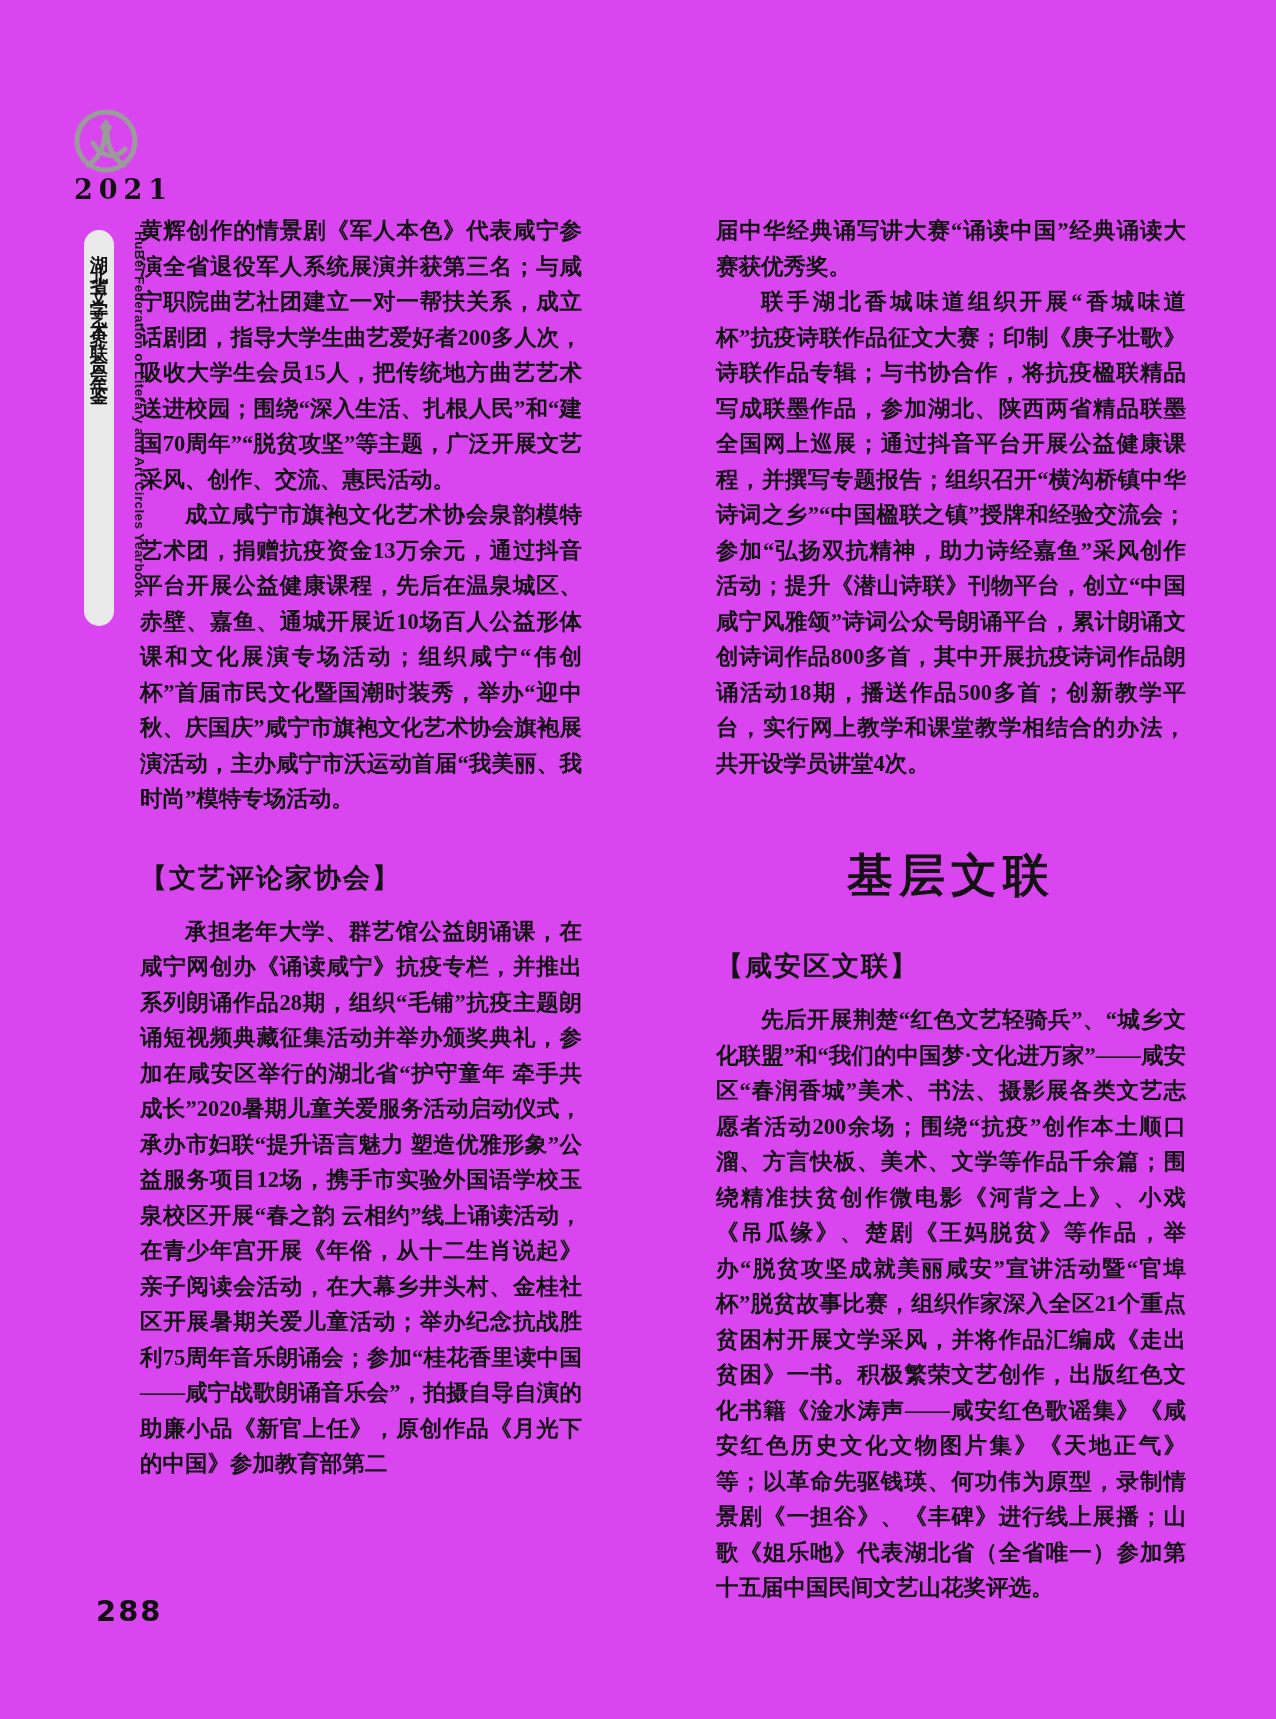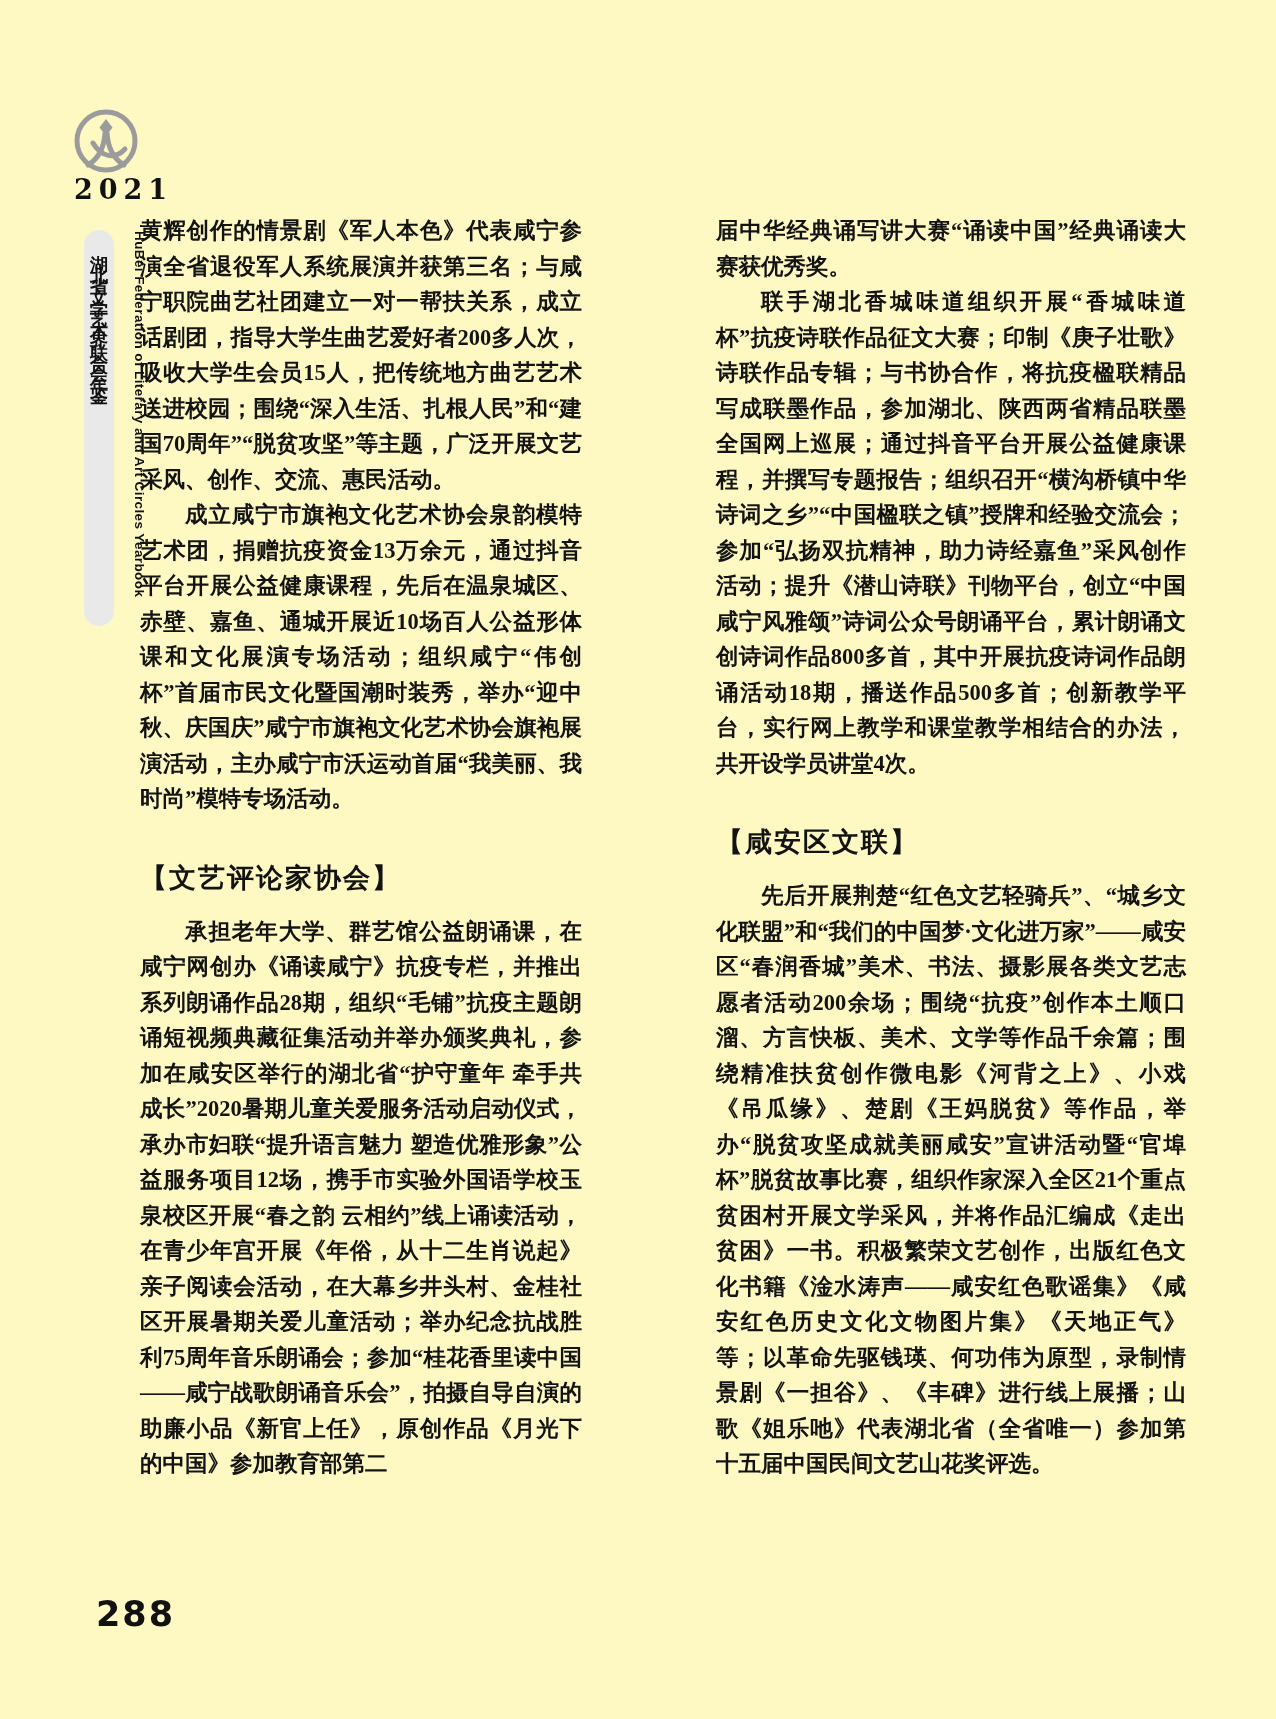--- a/index.html
+++ b/index.html
@@ -1,21 +1,21 @@
 <!DOCTYPE html>
 <html><head>
 <meta charset="utf-8">
 <style>
   * { margin:0; padding:0; box-sizing:border-box; }
   html, body { background:#ffffff; }
   body { width:1276px; height:1719px; position:relative; }
 
   .page {
     position:relative; width:1276px; height:1719px;
-    background:#fef9c3; overflow:hidden; color:#121212;
+    background:#d946ef; overflow:hidden; color:#121212;
   }
 
   .logo { position:absolute; left:70px; top:104px; width:72px; height:80px; }
 
   .year {
     position:absolute; left:74px; top:174px;
     font-family:"DejaVu Serif", serif; font-weight:bold;
     font-size:27px; letter-spacing:6px; color:#111;
   }
 
@@ -56,21 +56,21 @@
 
   .big-heading {
     font-family:"Liberation Sans", sans-serif; font-weight:bold;
     font-size:46px; line-height:60px; letter-spacing:6px;
     text-align:center; text-indent:0; margin:64px 0 36px 0;
   }
 
   .page-number {
     position:absolute; left:96px; top:1594px;
     font-family:"DejaVu Sans", sans-serif; font-weight:bold;
-    font-size:35px; letter-spacing:2px; color:#111;
+    font-size:29px; letter-spacing:2px; color:#111;
   }
 </style>
 </head>
 <body>
 
 <div class="page">
 
   <div class="logo">
     <svg width="72" height="80" viewBox="0 0 72 80" xmlns="http://www.w3.org/2000/svg">
       <circle cx="36" cy="37" r="29" fill="none" stroke="#9b9b9b" stroke-width="5"></circle>
@@ -94,20 +94,21 @@
     <h3 class="sec-title">【文艺评论家协会】</h3>
 
     <p class="para">承担老年大学、群艺馆公益朗诵课，在咸宁网创办《诵读咸宁》抗疫专栏，并推出系列朗诵作品28期，组织“毛铺”抗疫主题朗诵短视频典藏征集活动并举办颁奖典礼，参加在咸安区举行的湖北省“护守童年 牵手共成长”2020暑期儿童关爱服务活动启动仪式，承办市妇联“提升语言魅力 塑造优雅形象”公益服务项目12场，携手市实验外国语学校玉泉校区开展“春之韵 云相约”线上诵读活动，在青少年宫开展《年俗，从十二生肖说起》亲子阅读会活动，在大幕乡井头村、金桂社区开展暑期关爱儿童活动；举办纪念抗战胜利75周年音乐朗诵会；参加“桂花香里读中国——咸宁战歌朗诵音乐会”，拍摄自导自演的助廉小品《新官上任》，原创作品《月光下的中国》参加教育部第二</p>
   </div>
 
   <div class="col col-right">
     <p class="para flush">届中华经典诵写讲大赛“诵读中国”经典诵读大赛获优秀奖。</p>
 
     <p class="para">联手湖北香城味道组织开展“香城味道杯”抗疫诗联作品征文大赛；印制《庚子壮歌》诗联作品专辑；与书协合作，将抗疫楹联精品写成联墨作品，参加湖北、陕西两省精品联墨全国网上巡展；通过抖音平台开展公益健康课程，并撰写专题报告；组织召开“横沟桥镇中华诗词之乡”“中国楹联之镇”授牌和经验交流会；参加“弘扬双抗精神，助力诗经嘉鱼”采风创作活动；提升《潜山诗联》刊物平台，创立“中国咸宁风雅颂”诗词公众号朗诵平台，累计朗诵文创诗词作品800多首，其中开展抗疫诗词作品朗诵活动18期，播送作品500多首；创新教学平台，实行网上教学和课堂教学相结合的办法，共开设学员讲堂4次。</p>
 
+    <h2 class="big-heading">基层文联</h2>
 
     <h3 class="sec-title">【咸安区文联】</h3>
     <p class="para">先后开展荆楚“红色文艺轻骑兵”、“城乡文化联盟”和“我们的中国梦·文化进万家”——咸安区“春润香城”美术、书法、摄影展各类文艺志愿者活动200余场；围绕“抗疫”创作本土顺口溜、方言快板、美术、文学等作品千余篇；围绕精准扶贫创作微电影《河背之上》、小戏《吊瓜缘》、楚剧《王妈脱贫》等作品，举办“脱贫攻坚成就美丽咸安”宣讲活动暨“官埠杯”脱贫故事比赛，组织作家深入全区21个重点贫困村开展文学采风，并将作品汇编成《走出贫困》一书。积极繁荣文艺创作，出版红色文化书籍《淦水涛声——咸安红色歌谣集》《咸安红色历史文化文物图片集》《天地正气》等；以革命先驱钱瑛、何功伟为原型，录制情景剧《一担谷》、《丰碑》进行线上展播；山歌《姐乐吔》代表湖北省（全省唯一）参加第十五届中国民间文艺山花奖评选。</p>
   </div>
 
   <div class="page-number">288</div>
 
 </div>
 
 </body></html>

